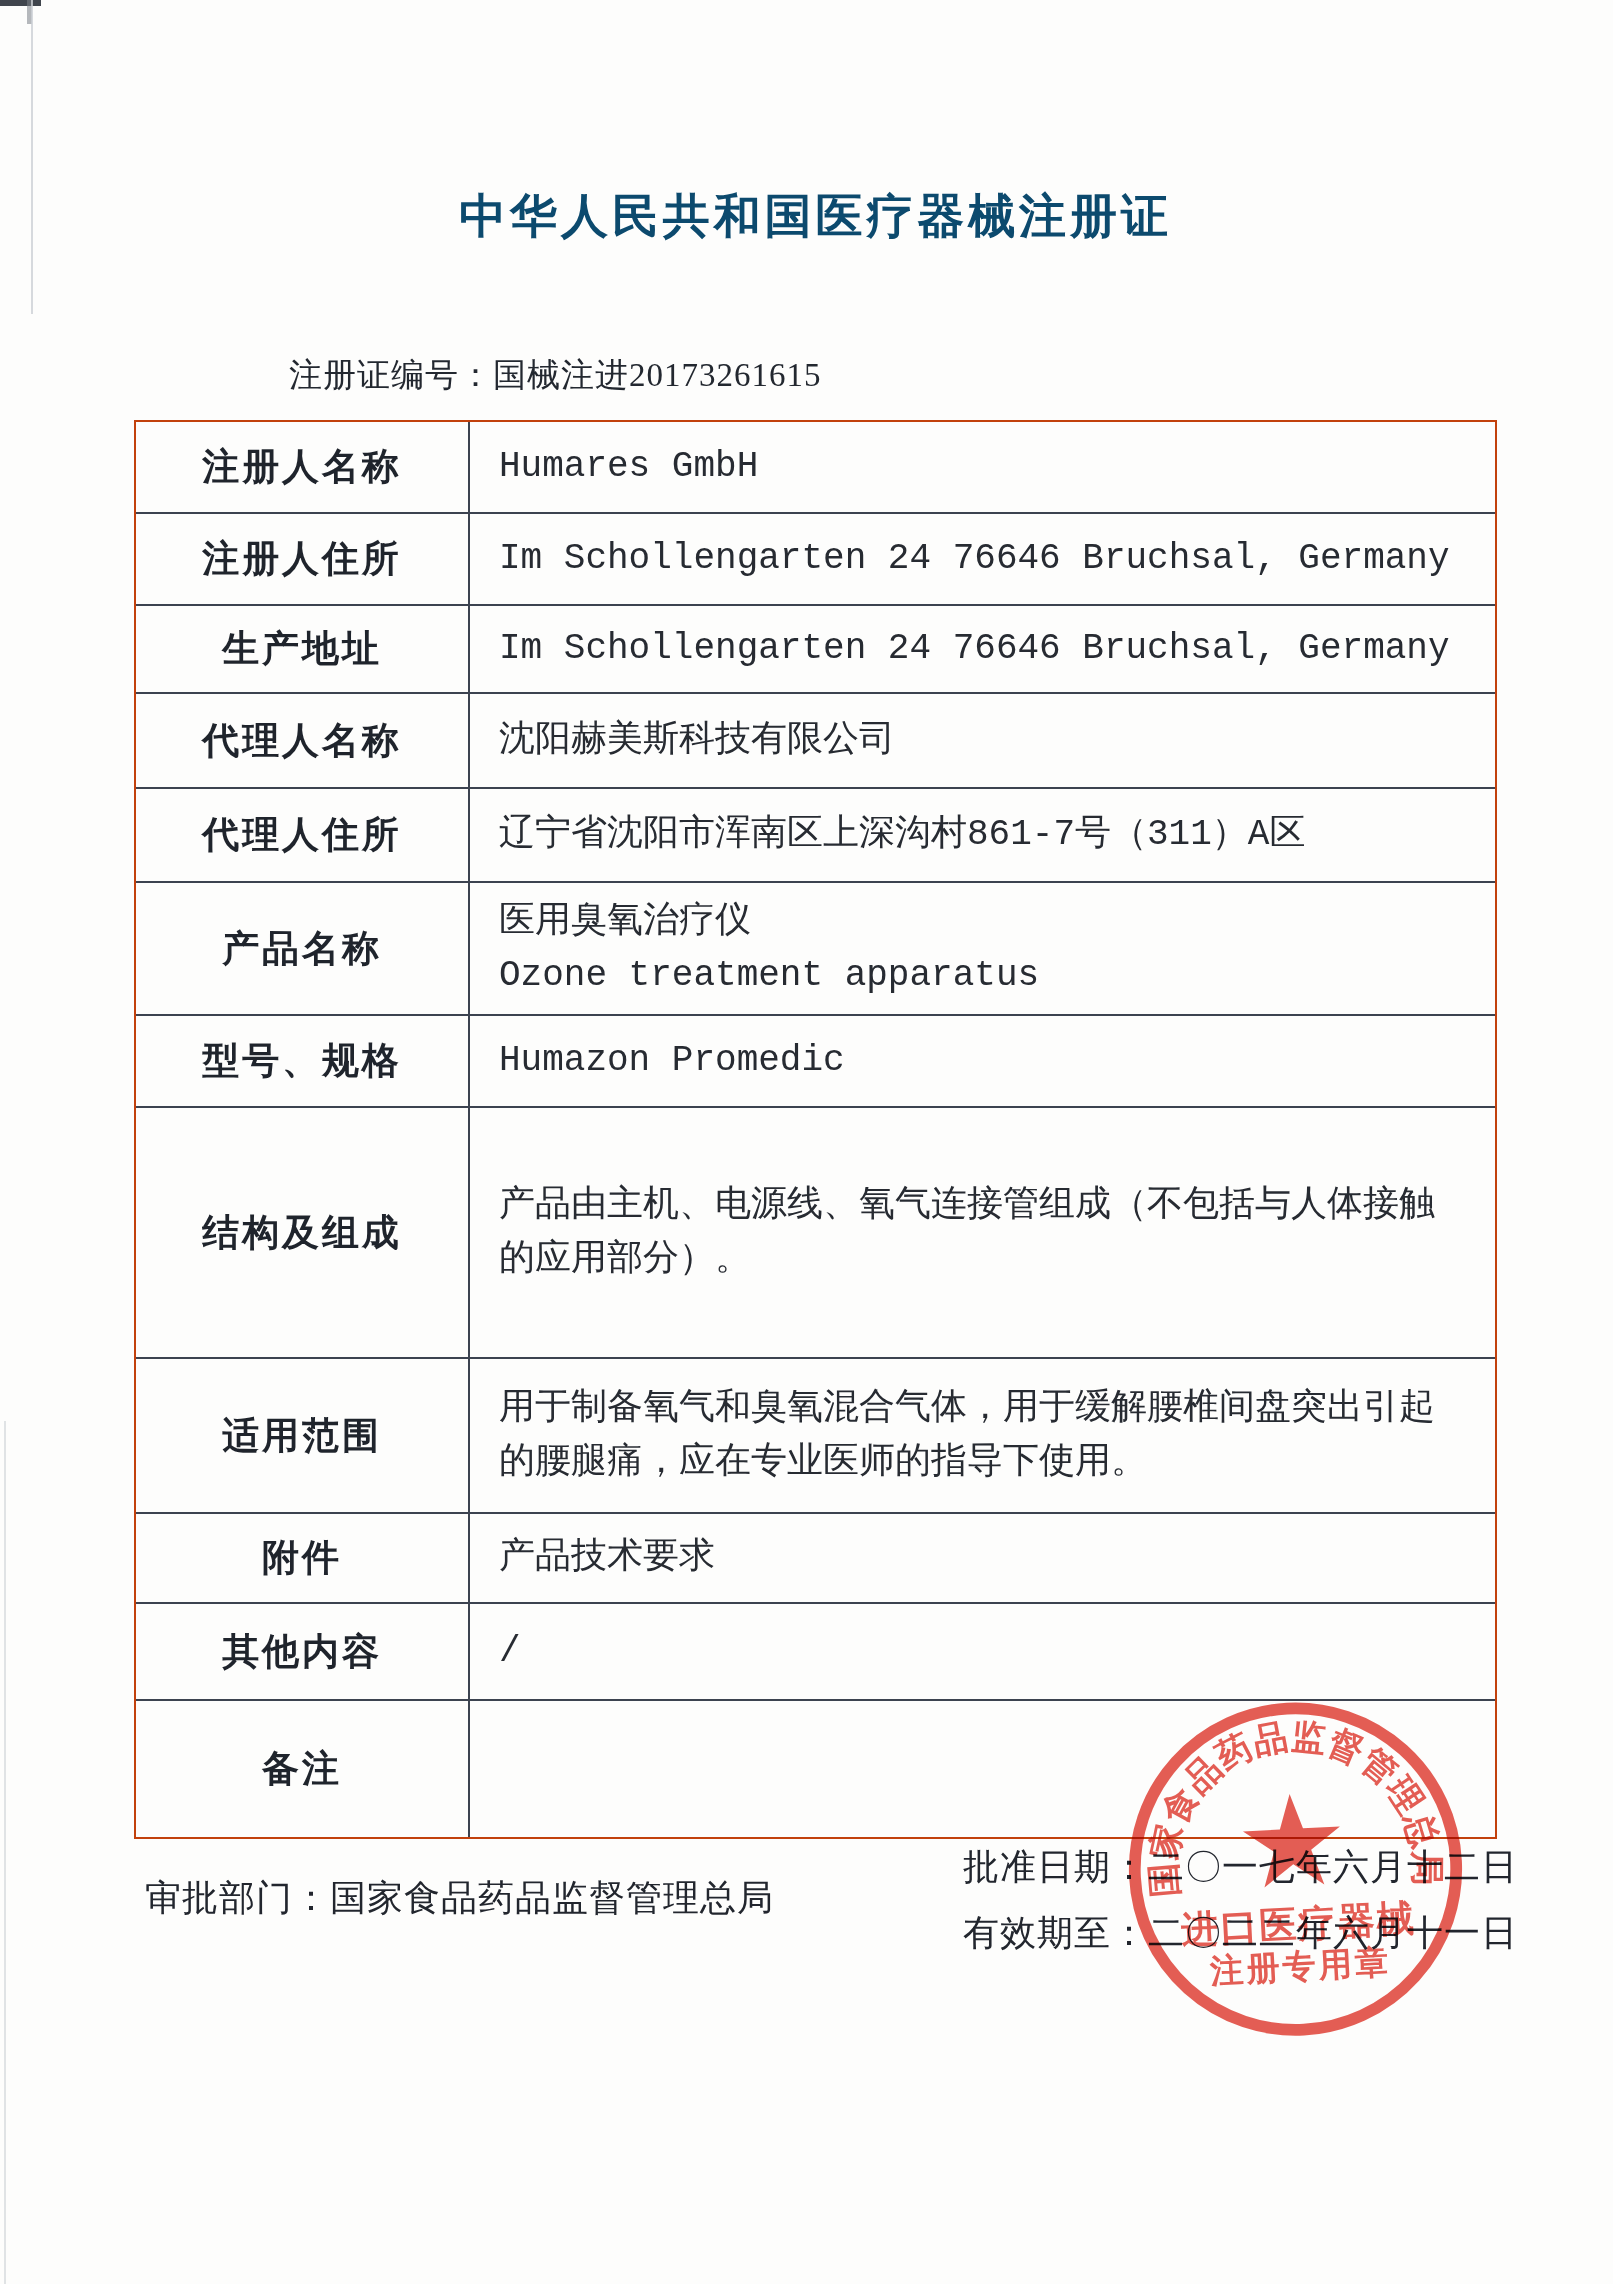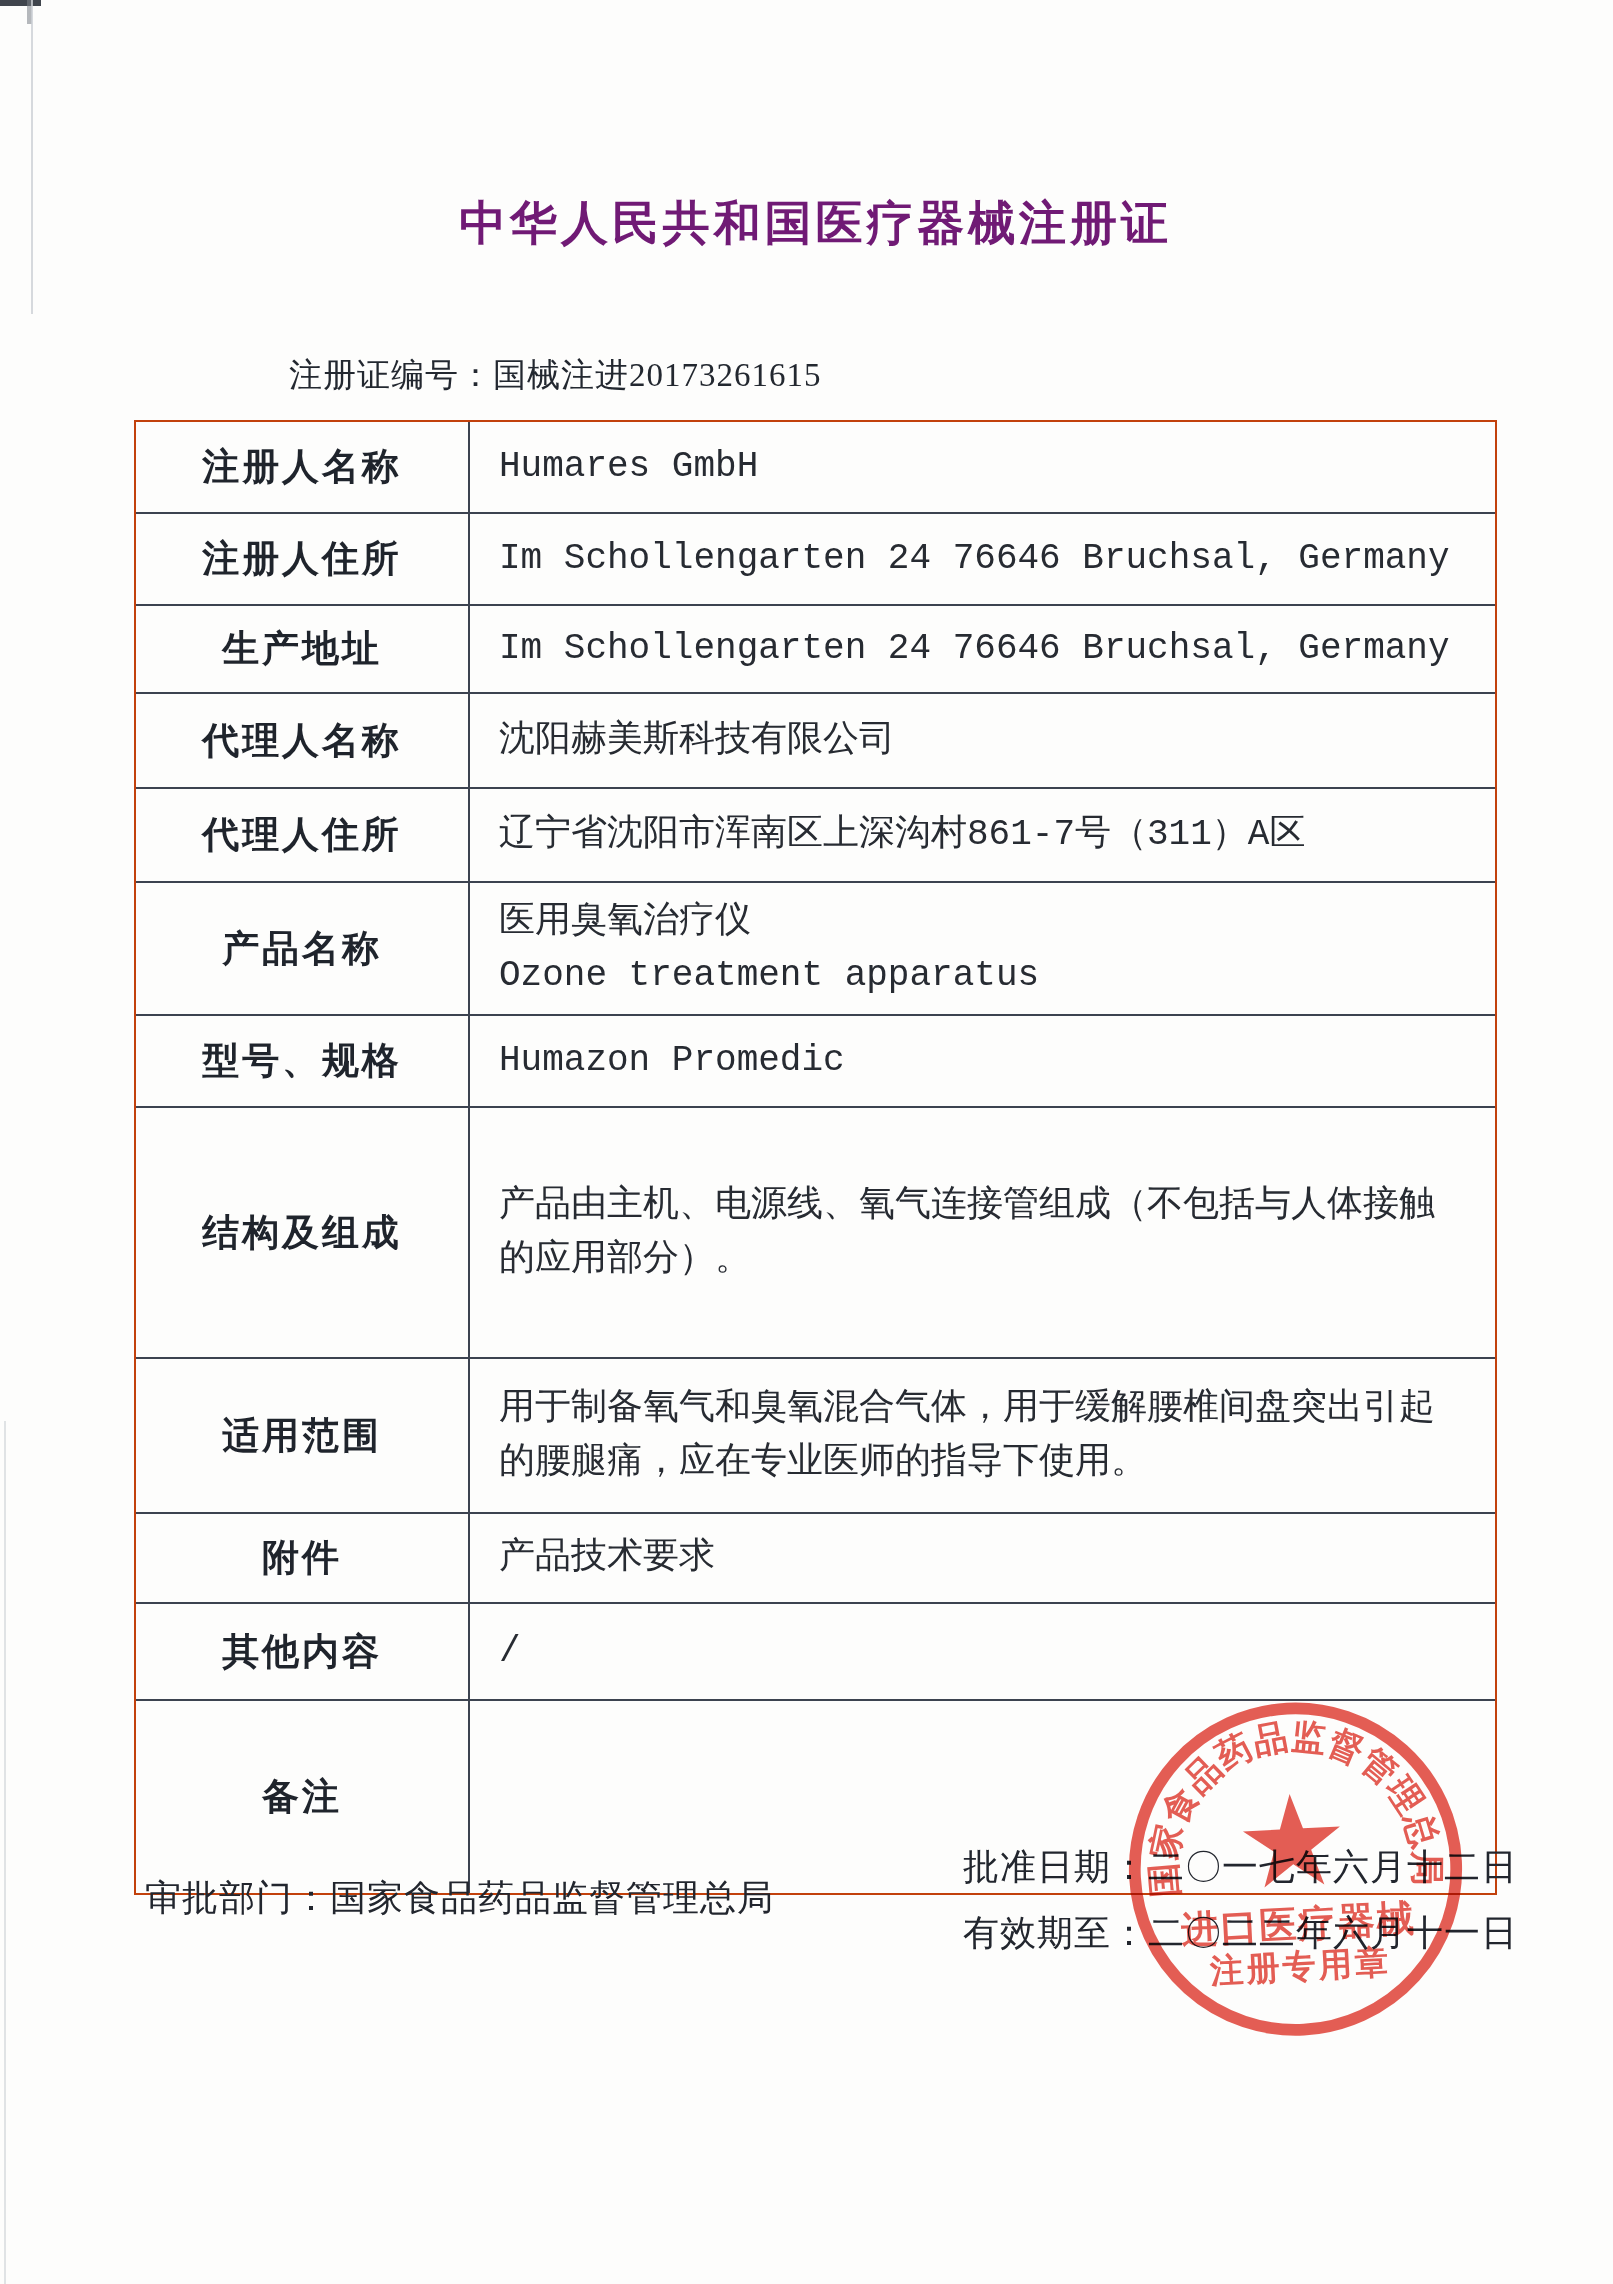--- a/index.html
+++ b/index.html
@@ -14,25 +14,25 @@
     position:absolute; left:0; top:0; width:1613px; height:2285px;
     background:#fdfdfc;
   }
   
   .scan-top-mark { position:absolute; left:0; top:0; width:41px; height:5.9px; background:#40454d; }
   .scan-top-nub  { position:absolute; left:27.4px; top:0; width:4.9px; height:23.5px; background:#7a8087; opacity:.55; }
   .scan-left-line{ position:absolute; left:31px; top:0; width:2px; height:314px; background:#ccd0d4; opacity:.8; }
   .scan-left-edge{ position:absolute; left:3.9px; top:1421px; width:2px; height:864px; background:#e0e3e5; }
 
   .title {
-    position:absolute; left:110px; top:192px; width:1411px;
+    position:absolute; left:110px; top:185px; width:1411px;
     text-align:center;
     font-family:"Liberation Sans", sans-serif;
     font-weight:bold; font-size:47px; letter-spacing:3.9px;
-    color:#701a75;
+    color:#0c4a6e;
   }
   .cert-line {
     position:absolute; left:289px; top:353px;
     font-size:33px; color:#232830; letter-spacing:1px;
   }
   .cert-line .num { font-family:"Liberation Serif", serif; }
 
   .reg-table {
     position:absolute; left:134px; top:420px; width:1363px;
     border:2px solid #c2410c;
@@ -131,21 +131,21 @@
       <div class="tvalue">用于制备氧气和臭氧混合气体，用于缓解腰椎间盘突出引起的腰腿痛，应在专业医师的指导下使用。</div>
     </div>
     <div class="trow" style="height:90px">
       <div class="tlabel">附件</div>
       <div class="tvalue">产品技术要求</div>
     </div>
     <div class="trow" style="height:97px">
       <div class="tlabel">其他内容</div>
       <div class="tvalue">/</div>
     </div>
-    <div class="trow" style="height:192px">
+    <div class="trow" style="height:136px">
       <div class="tlabel">备注</div>
       <div class="tvalue"></div>
     </div>
   </div>
 
   <div class="footer-text f-date">
     <span>批准日期：</span><span>二〇一七年六月十二日</span>
   </div>
   <div class="footer-text f-dept">
     <span>审批部门：</span><span>国家食品药品监督管理总局</span>

